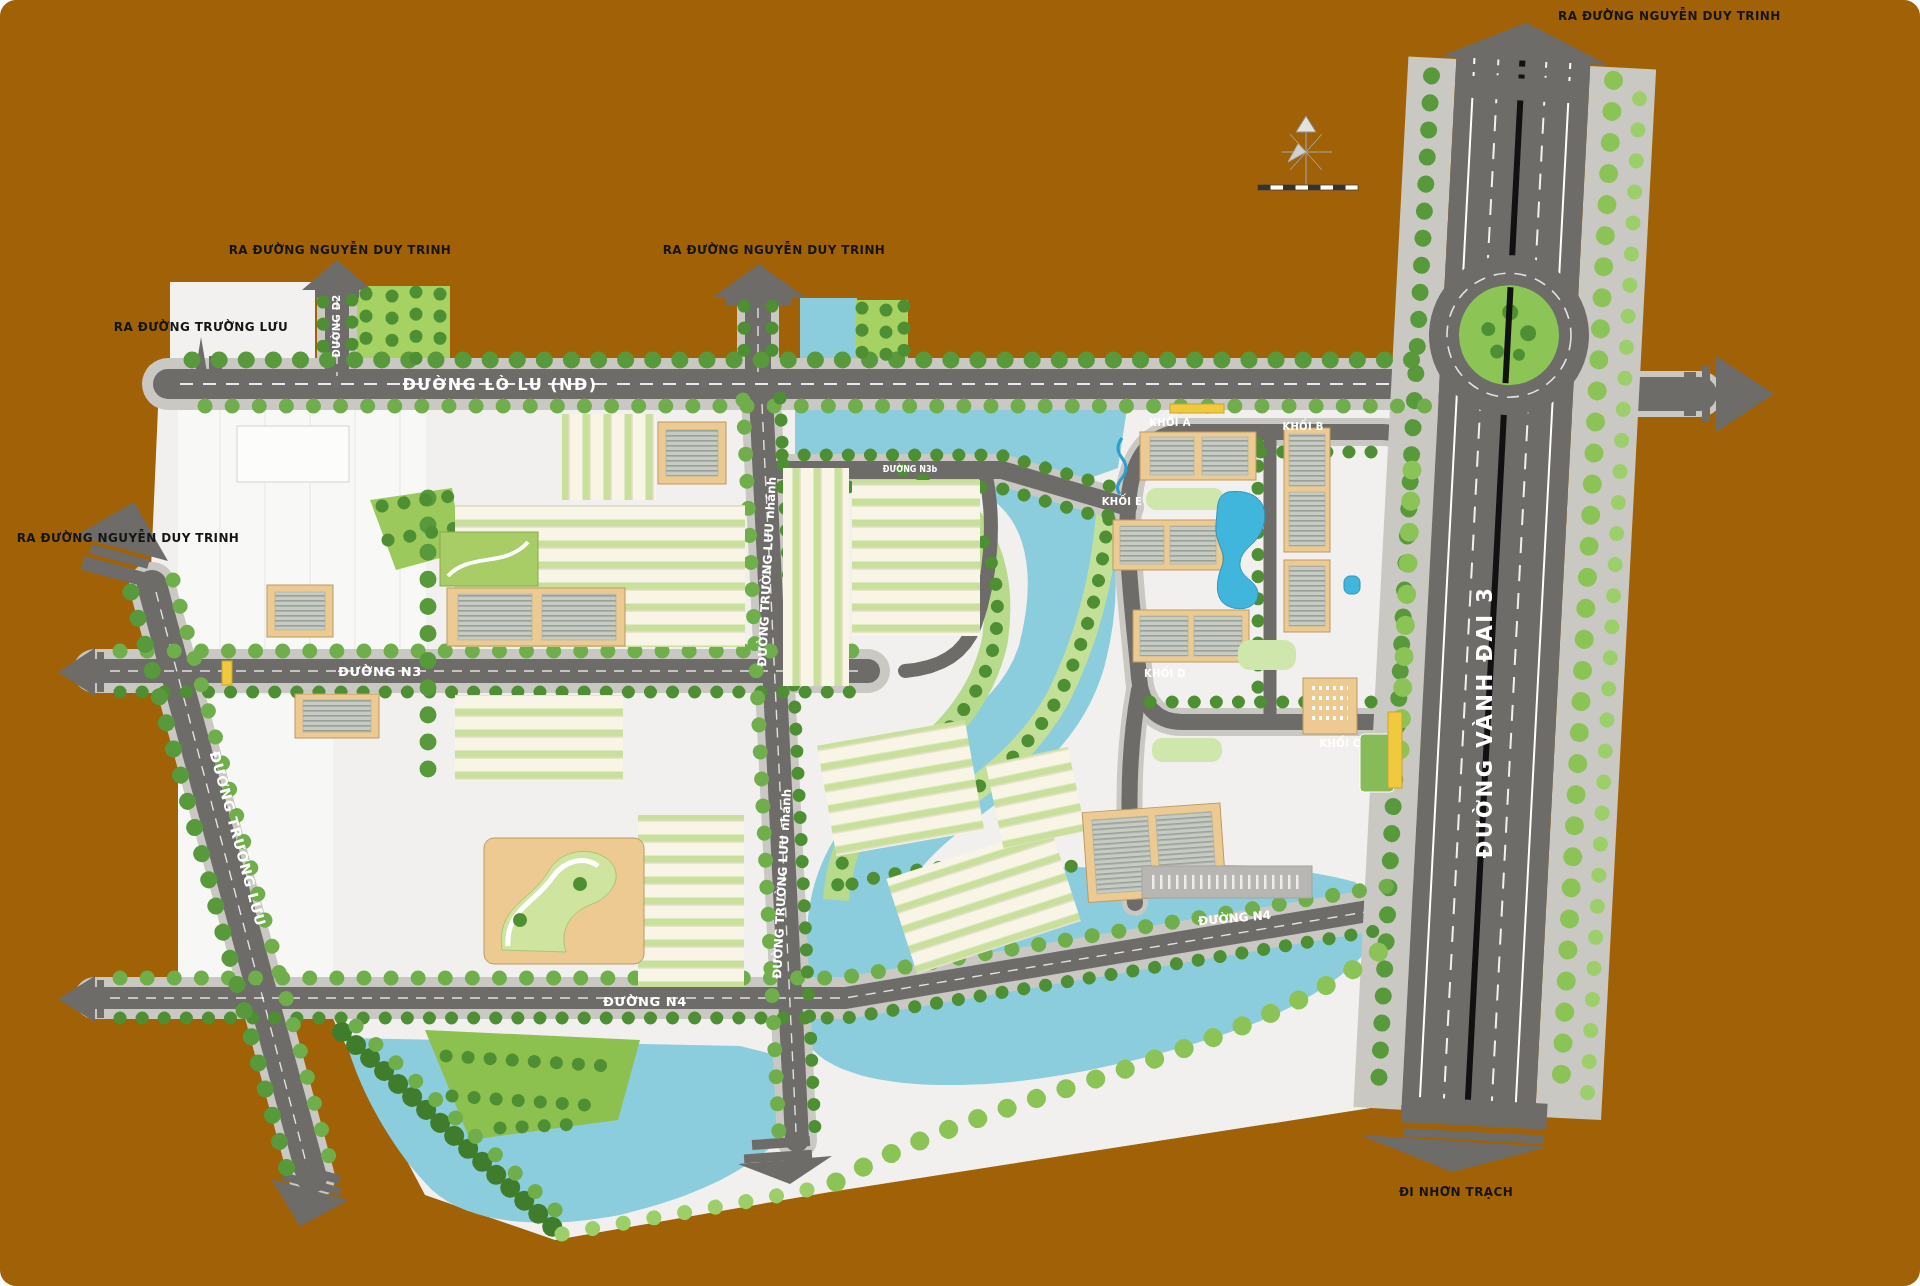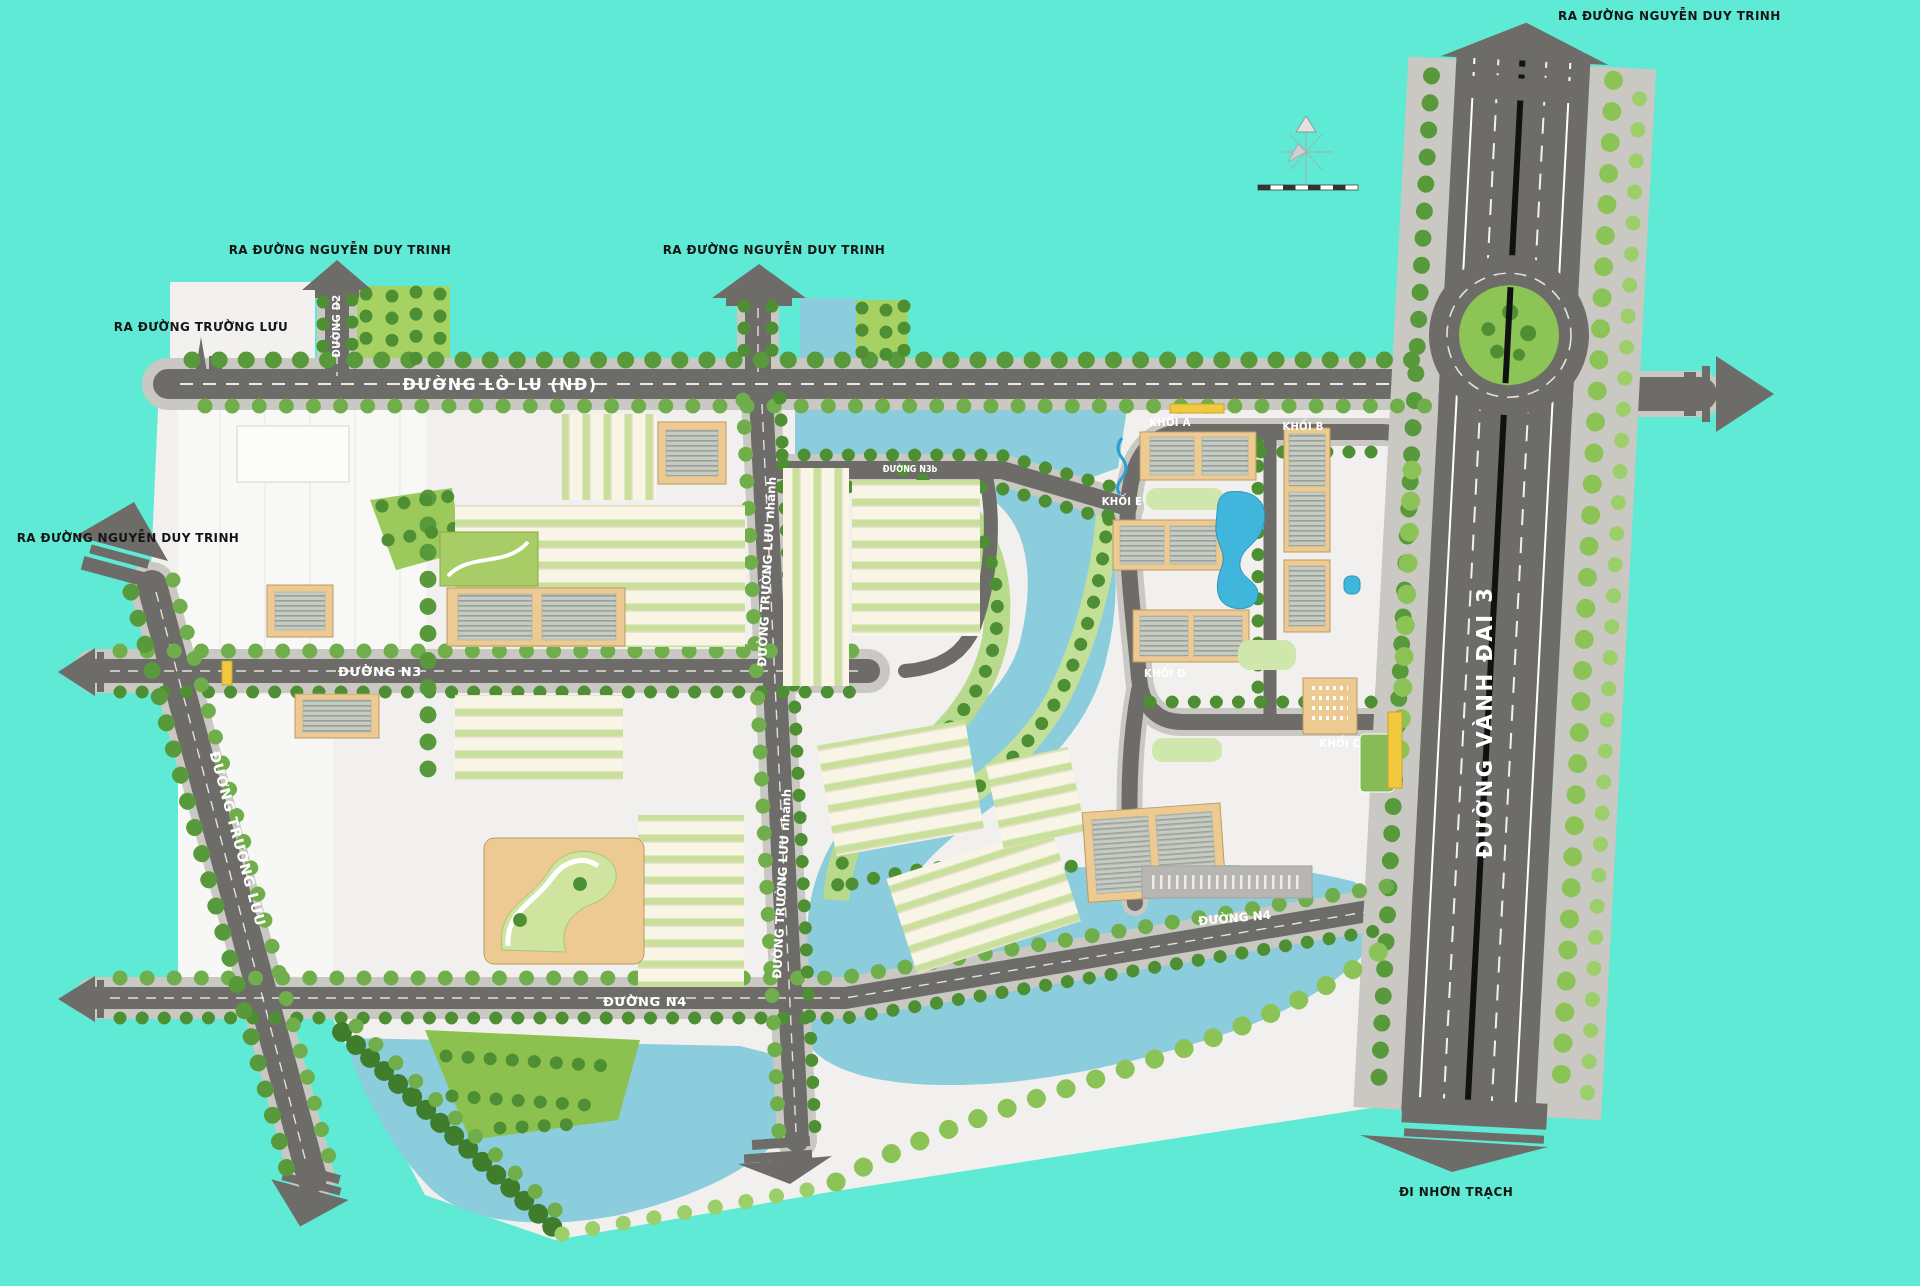--- a/index.html
+++ b/index.html
@@ -1,17 +1,17 @@
 <!DOCTYPE html>
 <html><head>
 <meta charset="utf-8">
 <style>
   html,body{margin:0;padding:0;background:#ffffff;}
-  .stage{position:relative;width:1920px;height:1286px;background:#5eead4;overflow:hidden;
-         font-family:"DejaVu Sans",sans-serif;}
+  .stage{position:relative;width:1920px;height:1286px;background:#a16207;overflow:hidden;
+         font-family:"DejaVu Sans",sans-serif;border-radius:16px;}
   svg{display:block}
   
   .pav{stroke:#c9c8c3;fill:none;stroke-linecap:round}
   .road{stroke:#6e6c69;fill:none;stroke-linecap:round}
   .roadsq{stroke:#6e6c69;fill:none;stroke-linecap:butt}
   .dash{stroke:#ffffff;stroke-width:2;fill:none;stroke-dasharray:13 10;opacity:.85}
   .dash1{stroke:#ffffff;stroke-width:1.4;fill:none;stroke-dasharray:10 8;opacity:.8}
   
   .trees{fill:none;stroke-linecap:round;stroke:#57993b;stroke-width:17;stroke-dasharray:0.1 27}
   .trees2{fill:none;stroke-linecap:round;stroke:#6fae4a;stroke-width:15;stroke-dasharray:0.1 27}

